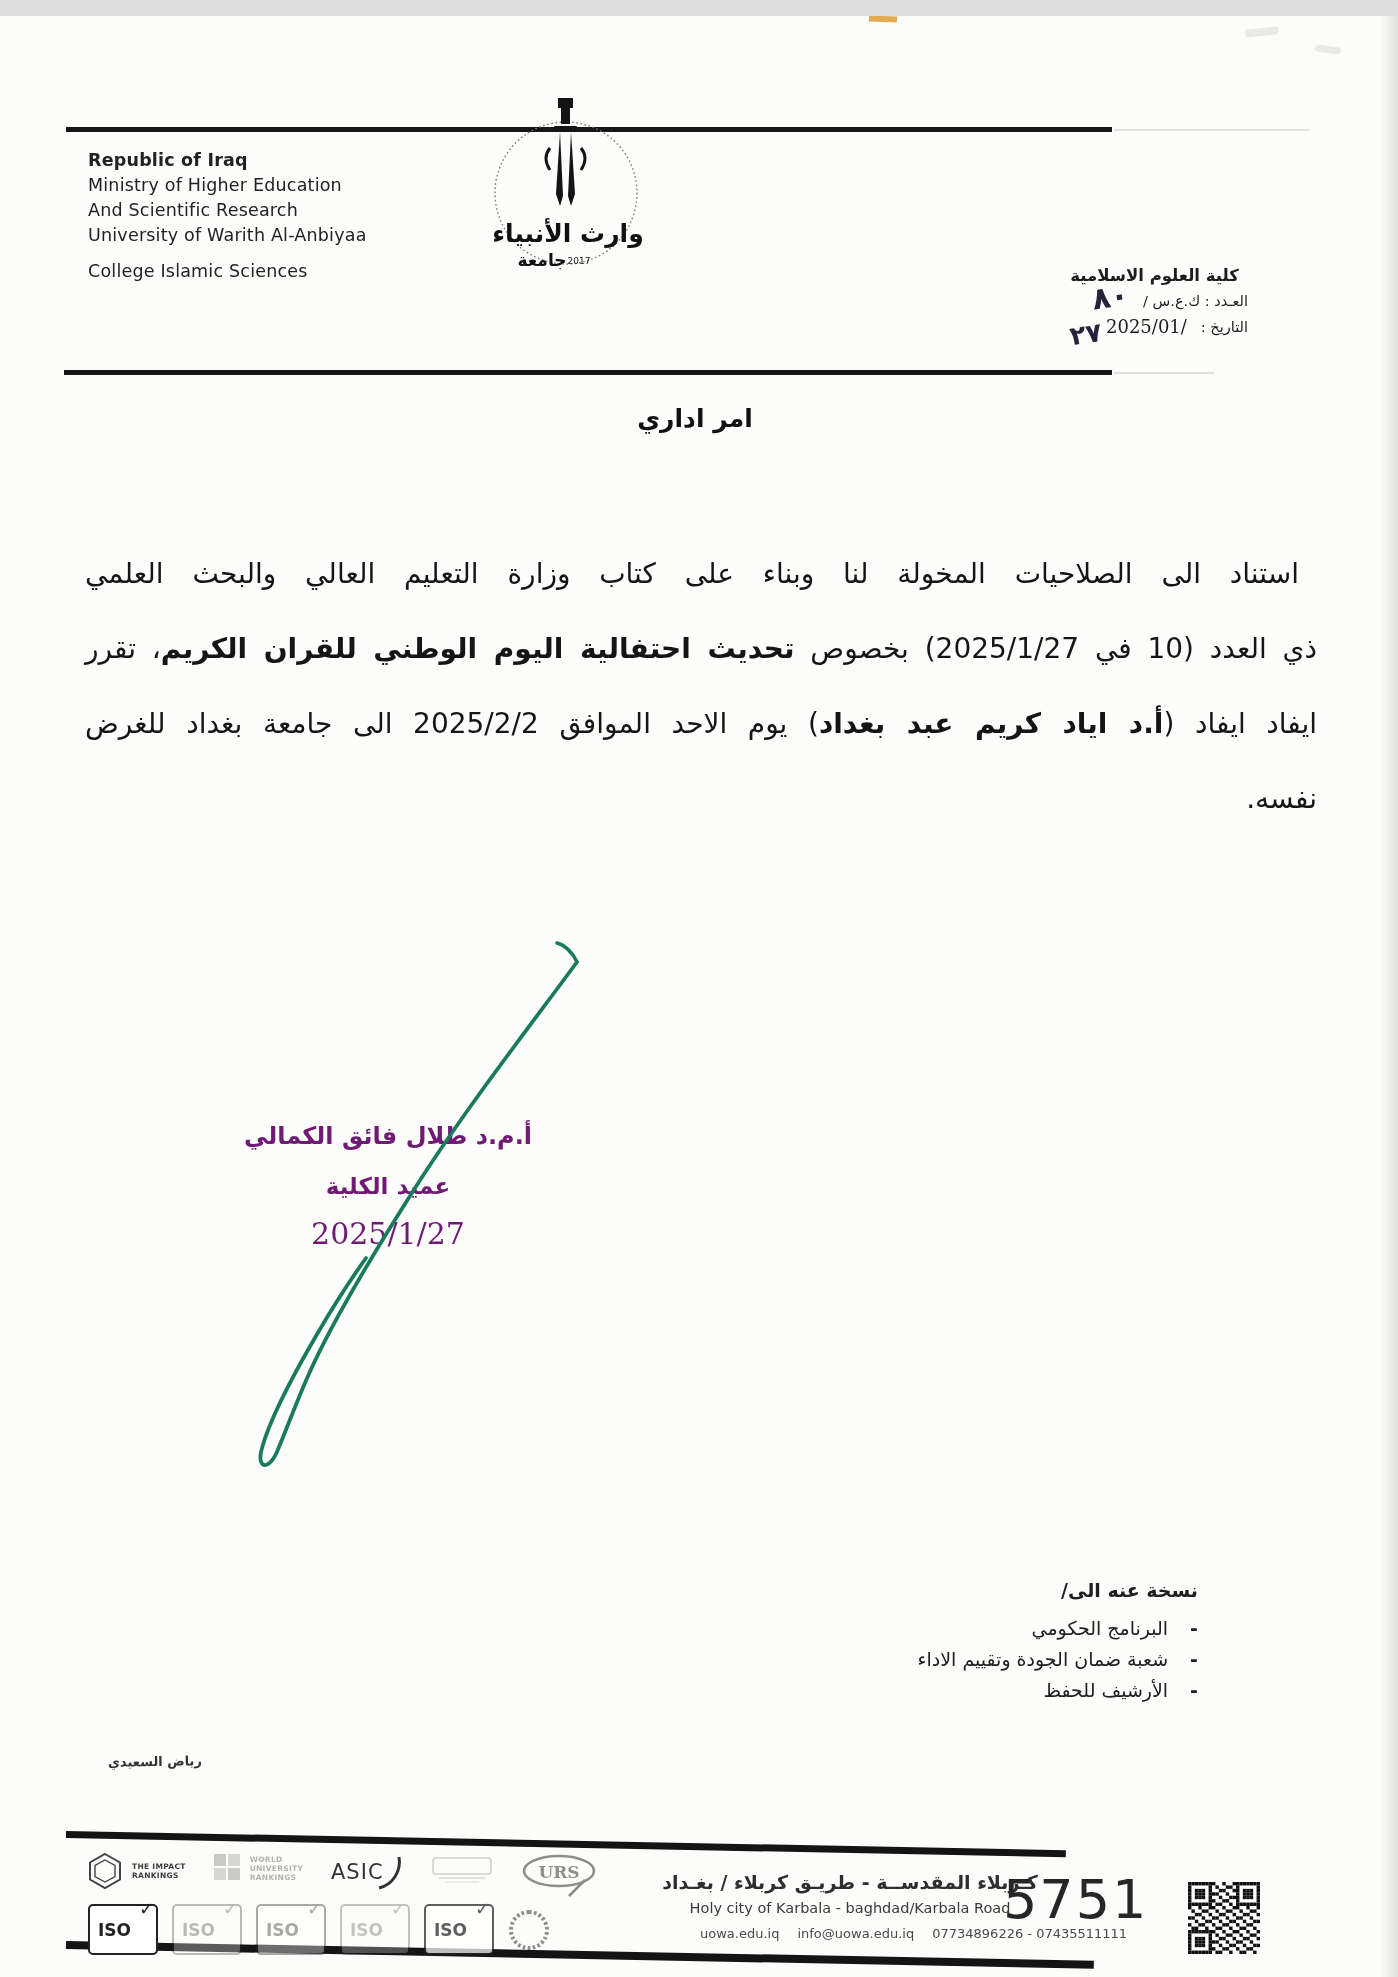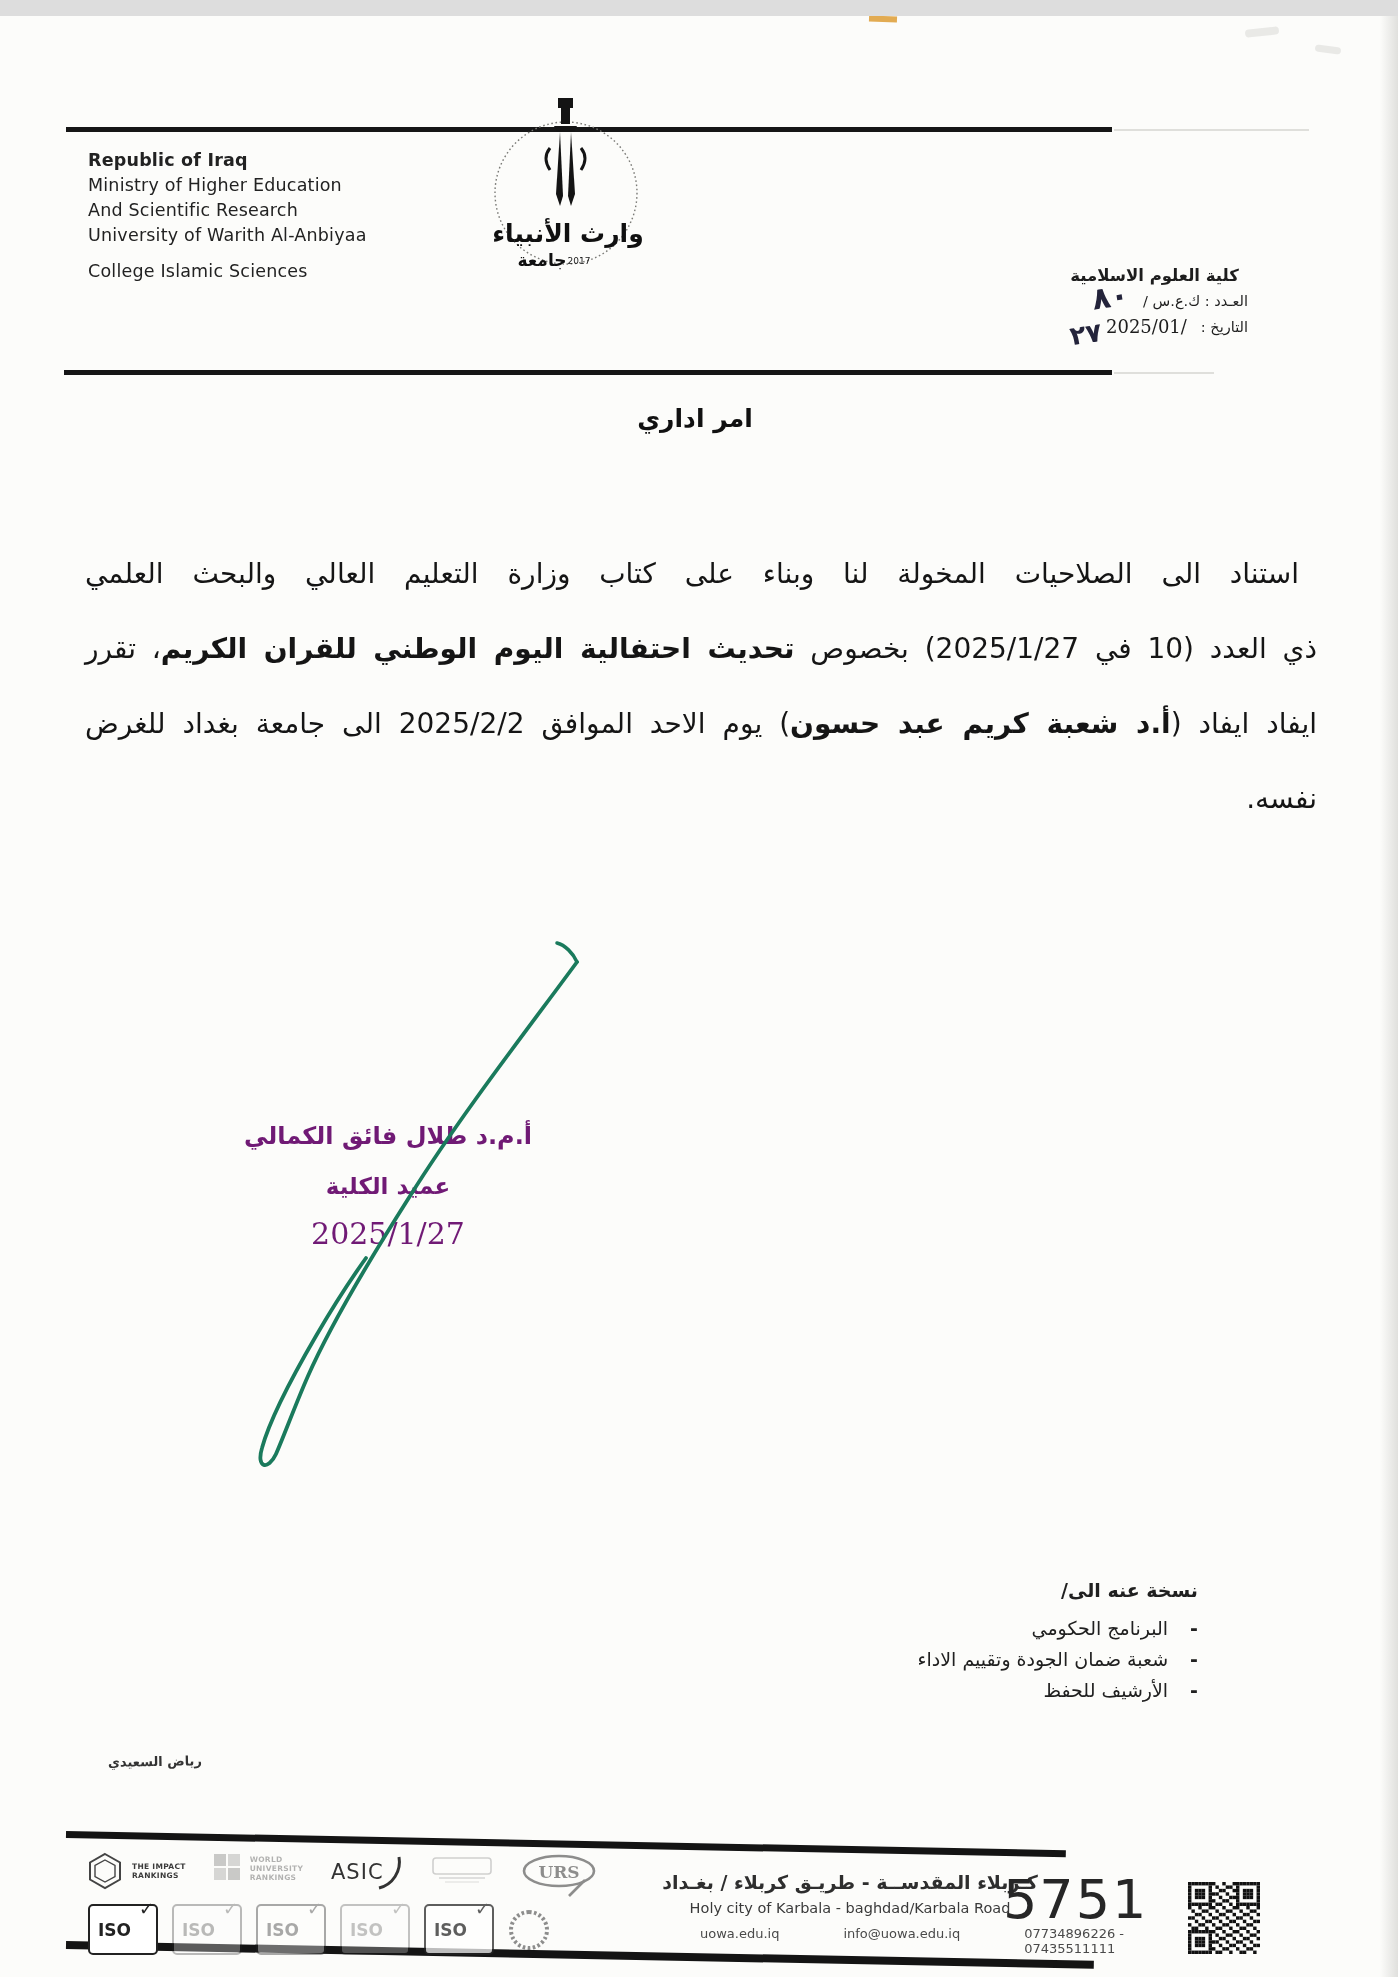--- a/index.html
+++ b/index.html
@@ -65,21 +65,21 @@
   .logo-item { display:flex; align-items:center; gap:8px; }
   .logo-txt { font-size:7.5px; font-weight:bold; color:#3a3a3a; line-height:9px; letter-spacing:.3px; }
   .faded { opacity:.38; }
   .semi-faded { opacity:.55; }
   .iso-row { position:absolute; left:88px; top:1888px; display:flex; gap:14px; align-items:center; }
   .iso-badge { position:relative; width:70px; height:51px; border:2.5px solid #222; border-radius:5px; display:flex; align-items:center; justify-content:flex-start; padding-left:8px; font-size:17px; font-weight:bold; color:#222; background:#fff; }
   .iso-badge .chk { position:absolute; right:2px; top:-8px; font-size:18px; }
   .iso-2 { opacity:.30; } .iso-3 { opacity:.38; } .iso-4 { opacity:.26; } .iso-5 { opacity:.72; }
   .addr-ar { position:absolute; left:650px; top:1855px; width:400px; text-align:center; direction:rtl; font-size:19px; font-weight:bold; color:#2e2e2e; }
   .addr-en { position:absolute; left:650px; top:1884px; width:400px; text-align:center; font-size:14.5px; color:#3a3a3a; }
-  .contact-row { position:absolute; left:700px; top:1910px; width:480px; display:flex; gap:64px; font-size:13px; color:#4a4a4a; }
+  .contact-row { position:absolute; left:700px; top:1910px; width:480px; display:flex; gap:18px; font-size:13px; color:#4a4a4a; }
   .ref-no { position:absolute; left:1003px; top:1852px; font-size:54px; color:#262626; letter-spacing:2px; }
   .qr { position:absolute; left:1188px; top:1866px; width:72px; height:72px; }
 
   
   .edge-right { position:absolute; right:0; top:0; width:18px; height:100%; background:linear-gradient(to right, rgba(0,0,0,0), rgba(110,110,104,.20)); }
   .edge-bottom { position:absolute; left:0; bottom:0; width:100%; height:15px; background:linear-gradient(to bottom, rgba(0,0,0,0), rgba(105,105,99,.26)); }
   .tick-orange { position:absolute; left:869px; top:0; width:28px; height:6px; background:#dfa23f; transform:rotate(2deg); opacity:.9; }
   .smudge { position:absolute; background:#b8b8b4; border-radius:4px; opacity:.28; }
 </style>
 </head>
@@ -136,21 +136,21 @@
   <div class="doc-title">امر اداري</div>
 
   <div class="body-block">
     <div class="body-line just first">
       <span>استناد الى الصلاحيات المخولة لنا وبناء على كتاب وزارة التعليم العالي والبحث العلمي</span>
     </div>
     <div class="body-line just">
       <span>ذي العدد (10 في 2025/1/27) بخصوص </span><span class="b">تحديث احتفالية اليوم الوطني للقران الكريم</span><span>، تقرر</span>
     </div>
     <div class="body-line just">
-      <span>ايفاد ايفاد (</span><span class="b">أ.د شعبة كريم عبد حسون</span><span>) يوم الاحد الموافق 2025/2/2 الى جامعة بغداد للغرض</span>
+      <span>ايفاد ايفاد (</span><span class="b">أ.د اياد كريم عبد بغداد</span><span>) يوم الاحد الموافق 2025/2/2 الى جامعة بغداد للغرض</span>
     </div>
     <div class="body-line last">
       <span>نفسه.</span>
     </div>
   </div>
 
   <div class="sig-block">
     <div class="sig-name">أ.م.د طلال فائق الكمالي</div>
     <div class="sig-title">عميد الكلية</div>
     <div class="sig-date">2025/1/27</div>

